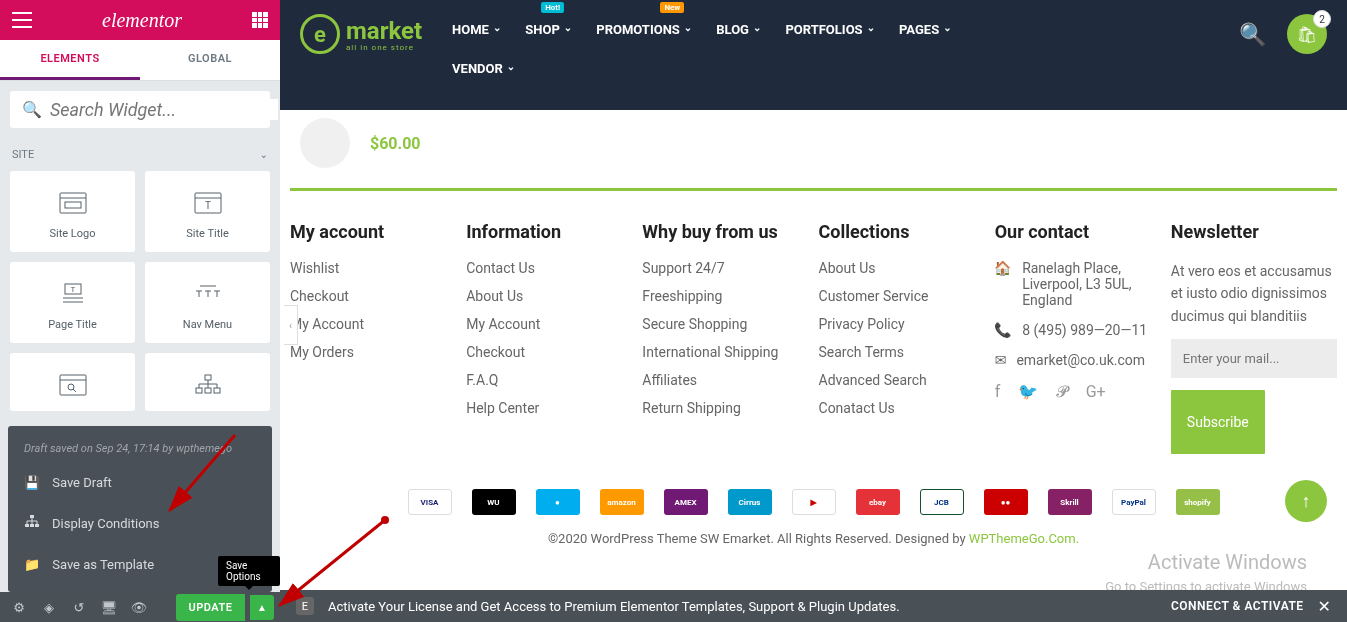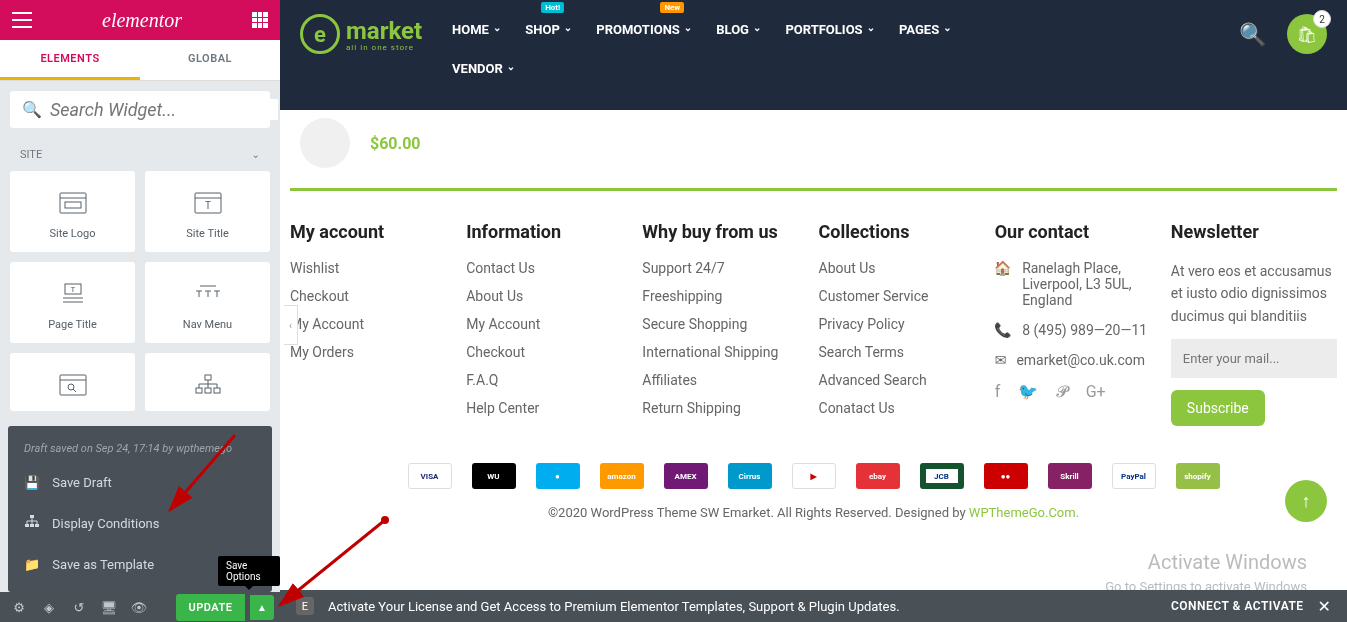--- a/index.html
+++ b/index.html
@@ -6,24 +6,24 @@
 body{width:1347px;height:622px;overflow:hidden;position:relative;background:#fff}
 .sidebar{position:absolute;left:0;top:0;width:280px;height:622px;background:#e6e9ec;display:flex;flex-direction:column}
 .sidebar-header{height:40px;background:#d30c5c;display:flex;align-items:center;padding:0 12px;color:#fff}
 .hamburger{width:20px;height:16px;display:flex;flex-direction:column;justify-content:space-between;cursor:pointer}
 .hamburger span{height:2px;background:#fff}
 .brand{flex:1;text-align:center;font-family:Georgia,serif;font-style:italic;font-size:20px;font-weight:500}
 .grid-icon{width:16px;height:16px;display:grid;grid-template-columns:repeat(3,1fr);gap:1px;cursor:pointer}
 .grid-icon span{background:#fff}
 .tabs{display:flex;background:#fff;border-bottom:1px solid #ddd}
 .tab{flex:1;text-align:center;padding:12px 0;font-size:11px;font-weight:600;color:#6d7882;cursor:pointer;letter-spacing:0.5px}
-.tab.active{color:#d30c5c;border-bottom:3px solid #eab308}
+.tab.active{color:#d30c5c;border-bottom:3px solid #701a75}
 .search-box{margin:10px;padding:8px 12px;background:#fff;border-radius:3px;display:flex;align-items:center;gap:8px}
 .search-box input{border:none;outline:none;flex:1;font-size:18px;font-style:italic;color:#999}
-.section-label{padding:10px 20px;font-size:11px;color:#6d7882;display:flex;justify-content:space-between;align-items:center;cursor:pointer}
+.section-label{padding:10px 12px;font-size:11px;color:#6d7882;display:flex;justify-content:space-between;align-items:center;cursor:pointer}
 .widgets{display:grid;grid-template-columns:1fr 1fr;gap:10px;padding:0 10px}
 .widget{background:#fff;border-radius:3px;padding:18px 6px 12px;text-align:center;cursor:pointer;display:flex;flex-direction:column;align-items:center;gap:10px}
 .widget-icon{width:28px;height:28px;display:flex;align-items:center;justify-content:center;color:#556068}
 .widget-label{font-size:11px;color:#556068}
 .save-panel{position:absolute;bottom:30px;left:8px;width:264px;background:#4a5058;border-radius:3px;padding:8px 0;z-index:10}
 .draft-info{font-size:11px;font-style:italic;color:#a0a6ac;padding:8px 16px}
 .save-item{display:flex;align-items:center;gap:12px;padding:12px 16px;color:#d5dadf;font-size:13px;cursor:pointer}
 .tooltip{position:absolute;bottom:36px;left:218px;background:#000;color:#fff;font-size:10px;padding:4px 8px;border-radius:2px;z-index:20}
 .tooltip::after{content:"";position:absolute;top:100%;left:50%;transform:translateX(-50%);border:4px solid transparent;border-top-color:#000}
 .bottom-bar{position:absolute;bottom:0;left:0;width:280px;height:30px;background:#495157;display:flex;align-items:center;padding:0 6px;gap:4px}
@@ -52,21 +52,21 @@
 .green-line{height:3px;background:#8cc63f;margin:0 10px}
 .footer{padding:30px 10px 20px;display:flex;gap:10px}
 .fcol{flex:1;min-width:0}
 .fcol h4{font-size:18px;font-weight:700;color:#222;margin-bottom:18px}
 .fcol a,.fcol p{display:block;font-size:14px;color:#666;margin-bottom:12px;text-decoration:none;cursor:pointer}
 .contact-item{display:flex;gap:10px;align-items:flex-start;margin-bottom:14px;font-size:14px;color:#666}
 .social-row{display:flex;gap:18px;margin-top:8px}
 .social-row span{color:#999;cursor:pointer;font-size:16px}
 .newsletter-text{font-size:14px;color:#666;line-height:1.6;margin-bottom:14px}
 .email-input{width:100%;padding:12px;background:#ececec;border:none;font-size:13px;margin-bottom:12px}
-.subscribe-btn{background:#8cc63f;color:#fff;padding:10px 16px;border:none;font-size:14px;cursor:pointer;border-radius:6px}
+.subscribe-btn{background:#8cc63f;color:#fff;padding:24px 16px;border:none;font-size:14px;cursor:pointer;border-radius:1px}
 .payments{text-align:center;padding:15px 0}
 .payment-icons{display:flex;justify-content:center;gap:20px;margin-bottom:16px}
 .pay{width:44px;height:26px;border-radius:3px;display:flex;align-items:center;justify-content:center;font-size:8px;color:#fff;font-weight:bold}
 .copyright{font-size:13px;color:#666}
 .copyright a{color:#8cc63f;text-decoration:none}
 .scroll-top{position:absolute;right:20px;bottom:100px;width:42px;height:42px;background:#8cc63f;border-radius:50%;display:flex;align-items:center;justify-content:center;color:#fff;cursor:pointer;font-size:18px}
 .watermark{position:absolute;right:40px;bottom:48px;color:#bbb;font-size:20px;pointer-events:none}
 .watermark-sub{position:absolute;right:40px;bottom:28px;color:#bbb;font-size:13px;pointer-events:none}
 .license-bar{position:absolute;bottom:0;left:280px;width:1067px;height:32px;background:#495157;display:flex;align-items:center;padding:0 16px;color:#fff;font-size:13px;gap:14px}
 .license-bar .e-icon{width:18px;height:18px;background:#666;border-radius:3px;display:flex;align-items:center;justify-content:center;font-size:11px}
@@ -350,21 +350,21 @@
       <div class="pay" style="background:#fff;border:1px solid #ddd;color:#1a1f71">VISA</div>
       <div class="pay" style="background:#000">WU</div>
       <div class="pay" style="background:#00aeef">●</div>
       <div class="pay" style="background:#ff9900">amazon</div>
       <div class="pay" style="background:#701a75">AMEX</div>
       <div class="pay" style="background:#0099cc">Cirrus</div>
       <div class="pay" style="background:#fff;border:1px solid #ddd">
           <span style="color:#cc0000">▶</span>
         </div>
       <div class="pay" style="background:#e53238">ebay</div>
-      <div class="pay" style="background:#fff;border:6px solid #14532d;color:#003087">JCB</div>
+      <div class="pay" style="background:#fff;border:1px solid #14532d;color:#003087">JCB</div>
       <div class="pay" style="background:#cc0000">●●</div>
       <div class="pay" style="background:#862165">Skrill</div>
       <div class="pay" style="background:#fff;border:1px solid #ddd;color:#003087">PayPal</div>
       <div class="pay" style="background:#96bf48">shopify</div>
     </div>
     <div class="copyright">
       <span>©2020 WordPress Theme SW Emarket. All Rights Reserved. Designed by </span><a>WPThemeGo.Com.</a>
     </div>
   </div>
 

